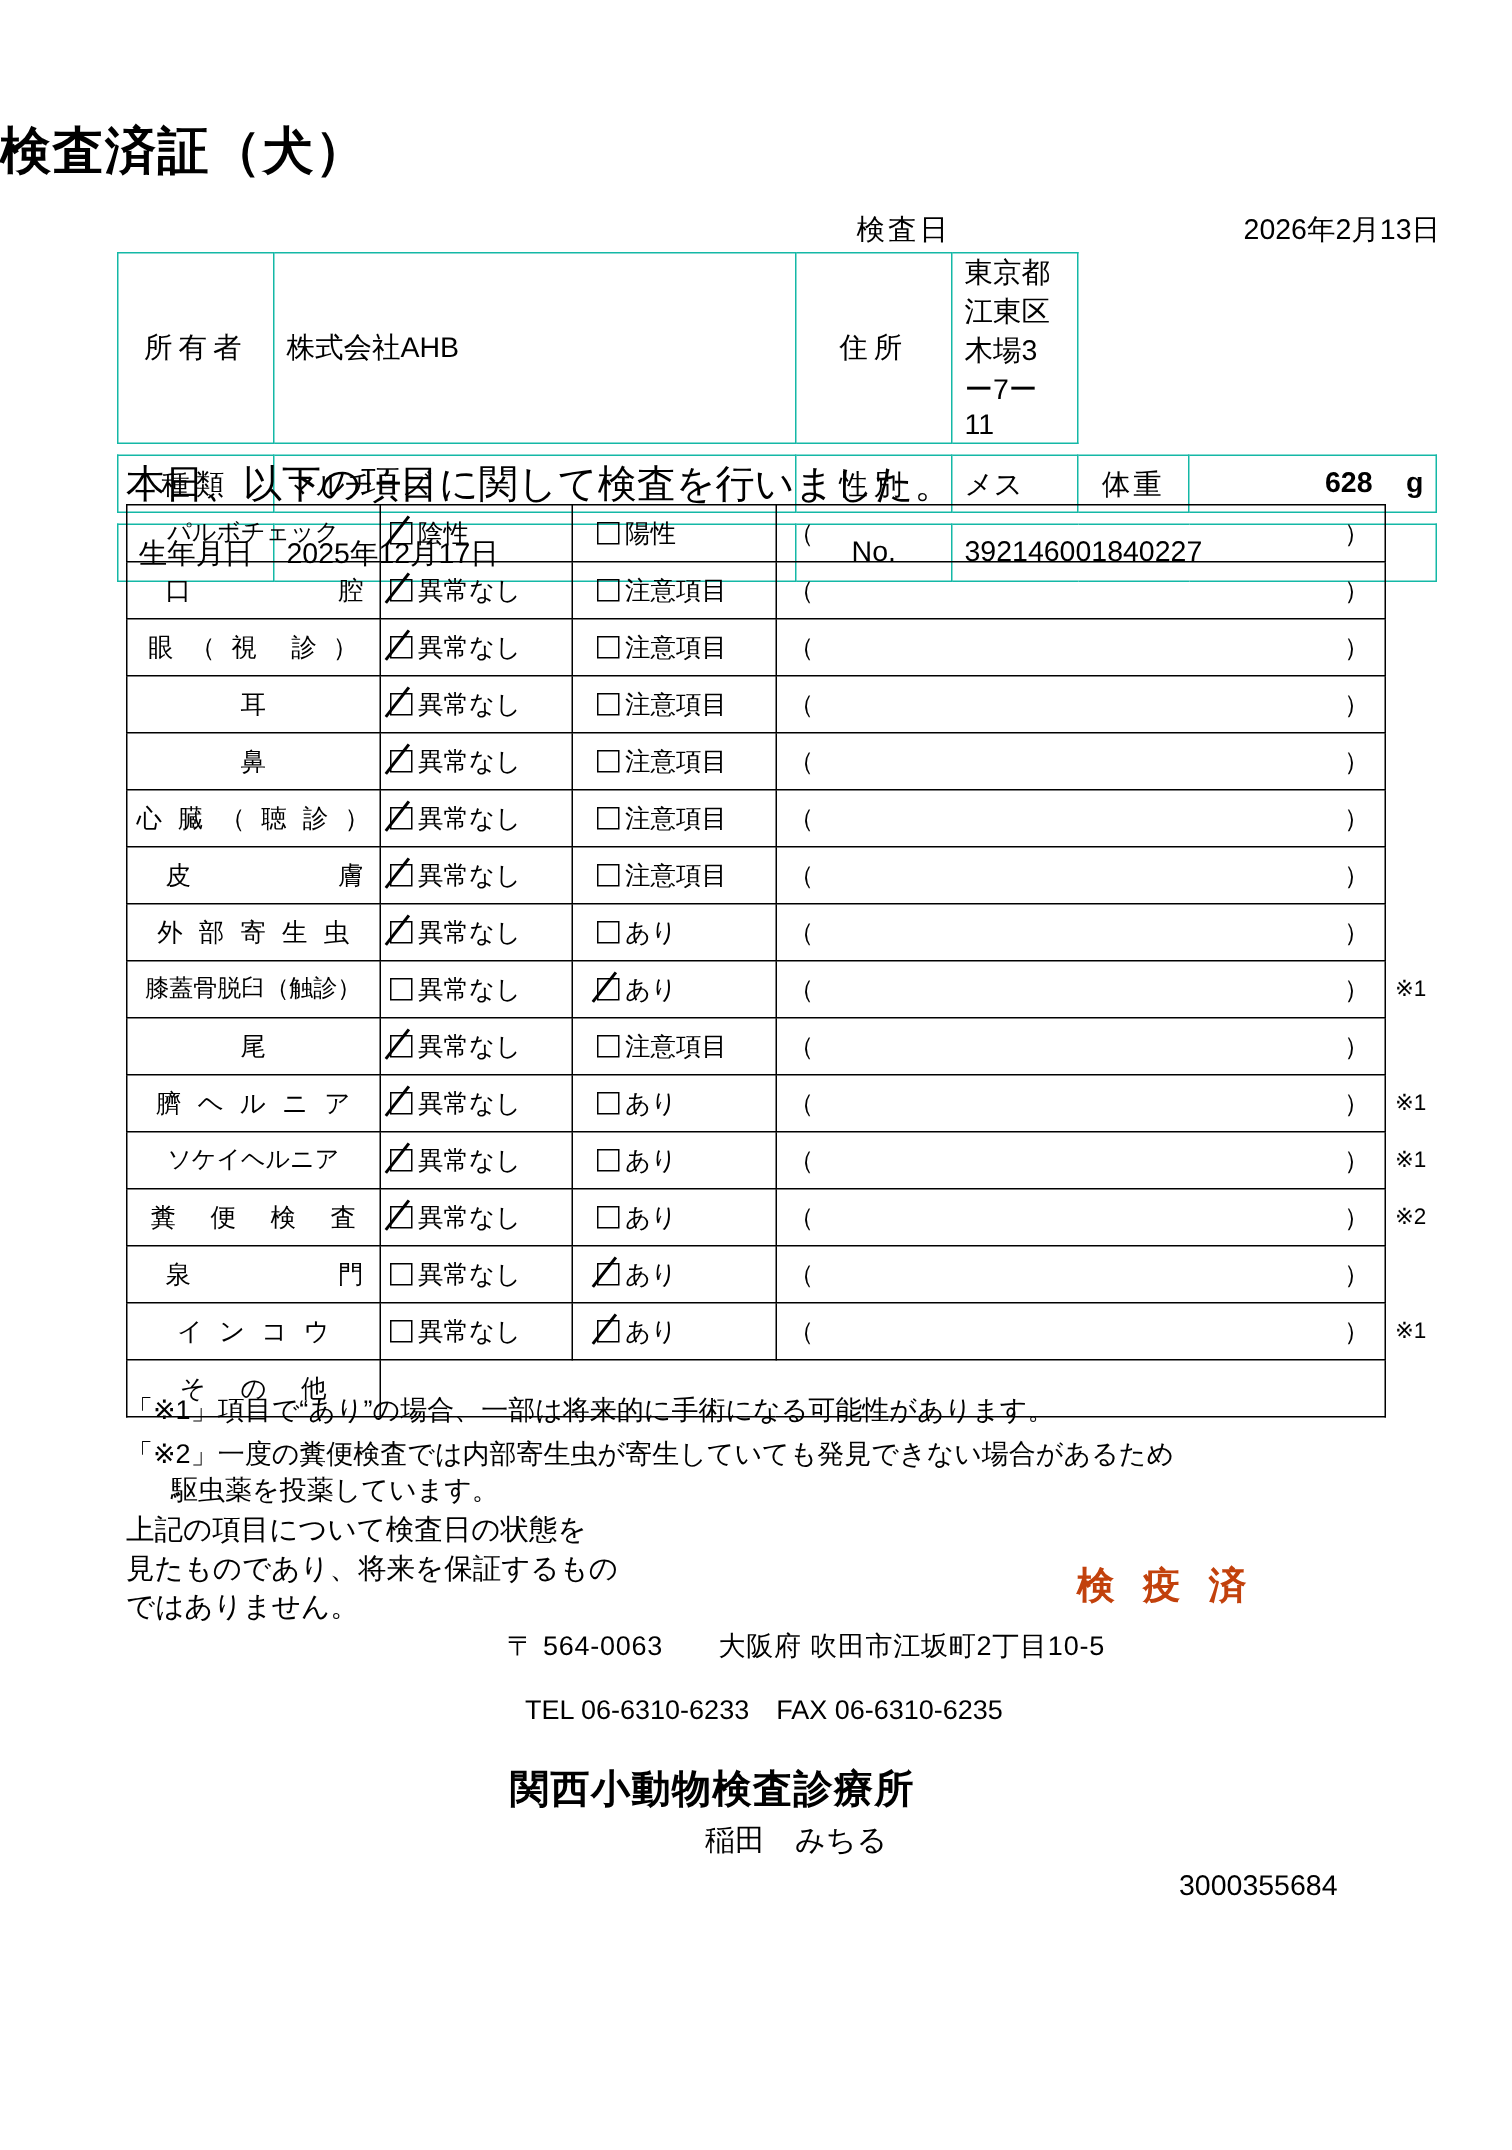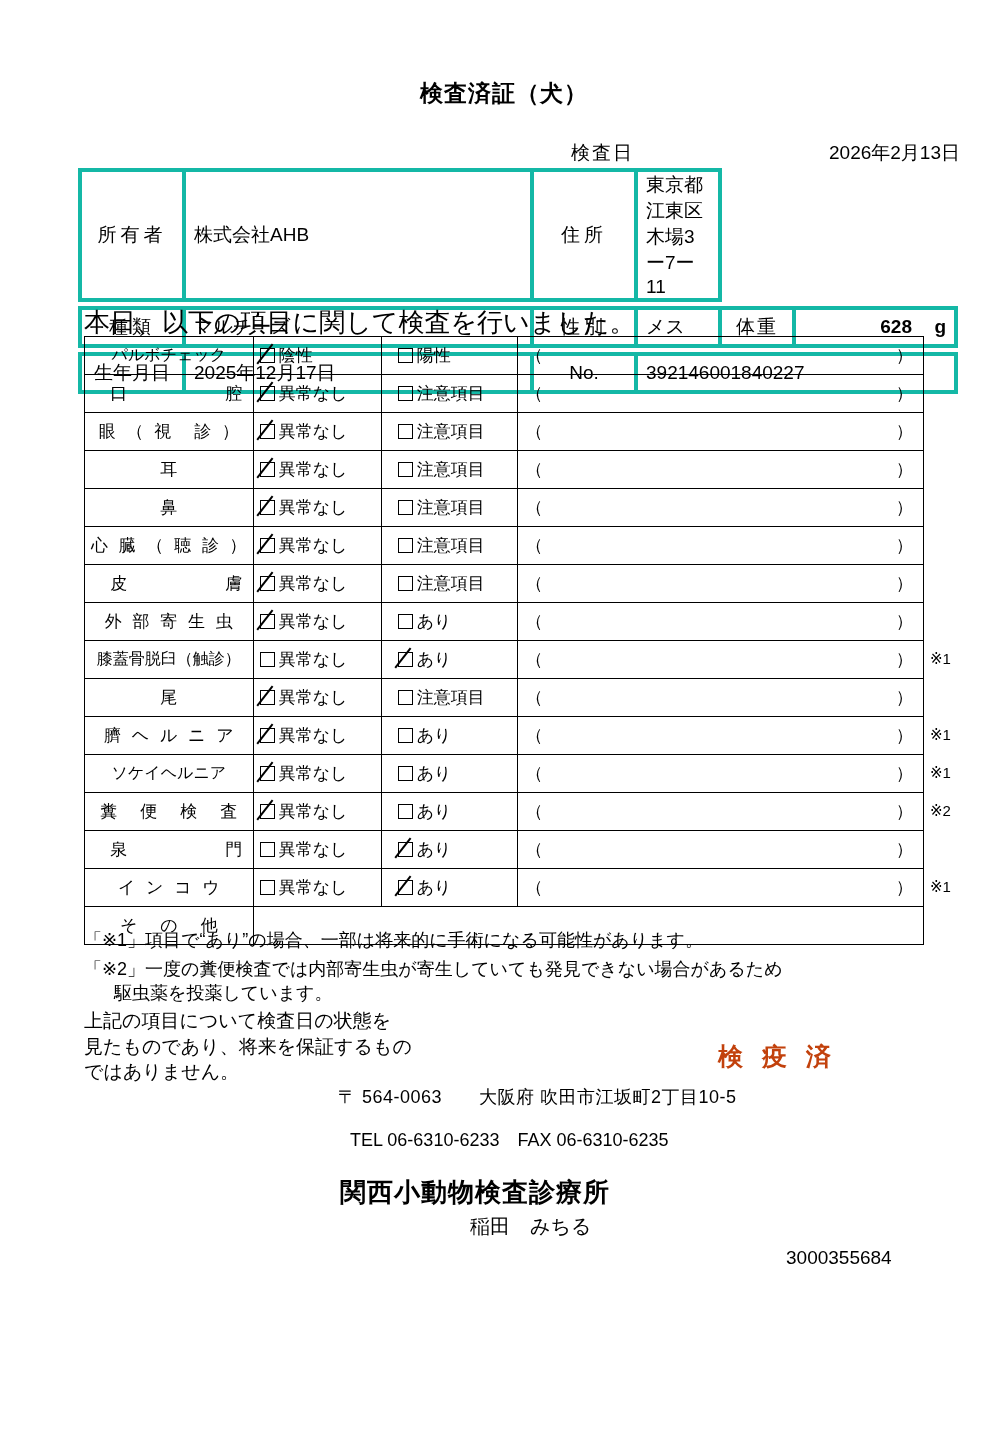--- a/index.html
+++ b/index.html
@@ -22,22 +22,22 @@
     position: absolute;
     left: 0; top: 0;
     width: 1008px;
     height: 1433px;
   }
   
   .title {
     position: absolute;
     left: 0; top: 78px;
     width: 1008px;
-    text-align: center;
-    font-size: 23px;
+    text-align: left;
+    font-size: 34px;
     font-weight: bold;
     letter-spacing: 1px;
   }
   
   .date-row {
     position: absolute;
     left: 0; top: 140px;
     width: 960px;
     display: flex;
     justify-content: flex-end;
@@ -56,21 +56,21 @@
   
   .info {
     position: absolute;
     left: 78px;
     top: 168px;
     width: 880px;
     border-collapse: collapse;
     font-size: 19px;
   }
   .info td {
-    border: 4px solid #14b8a6;
+    border: 1px solid #14b8a6;
     height: 38px;
     padding: 0 8px;
     vertical-align: middle;
     box-sizing: border-box;
   }
   .info .hdr {
     text-align: center;
     letter-spacing: 4px;
     width: 104px;
     white-space: nowrap;

